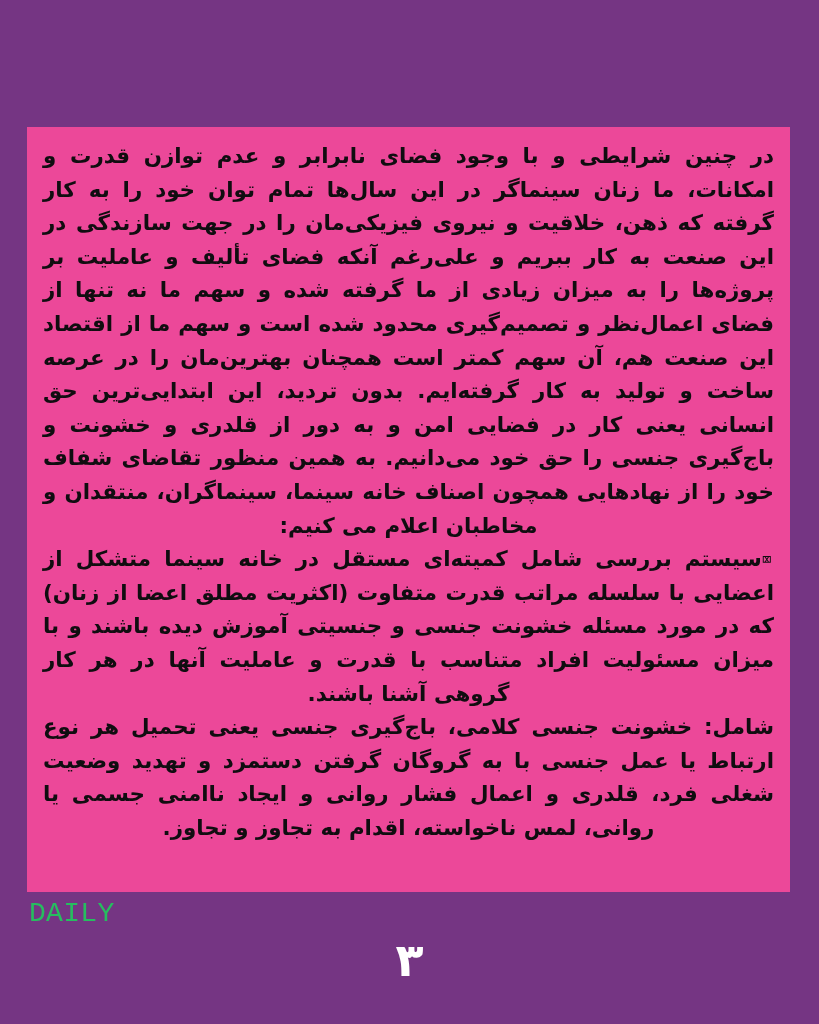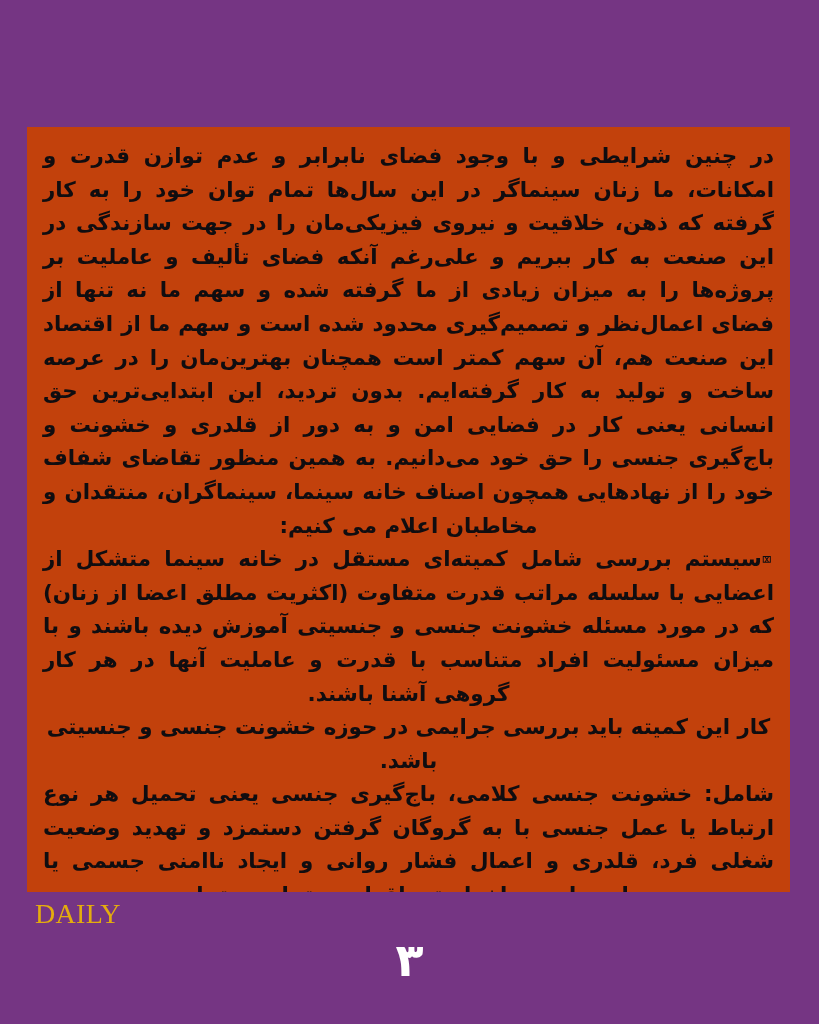--- a/index.html
+++ b/index.html
@@ -23,21 +23,21 @@
     box-sizing: border-box;
   }
 
   
   #card {
     position: absolute;
     left: 27px;
     top: 127px;
     width: 763px;
     height: 765px;
-    background: #c2410c;
+    background: #ec4899;
     box-sizing: border-box;
     padding: 12px 16px 10px 16px;
     overflow: hidden;
   }
 
   .doc-body {
     direction: rtl;
     text-align: center;
     color: #100d10;
     font-family: "DejaVu Sans", "Liberation Sans", sans-serif;
@@ -86,27 +86,27 @@
     white-space: nowrap;
   }
   #brand .b-strong {
     font-family: "Liberation Sans", sans-serif;
     font-weight: 700;
     font-size: 28px;
     letter-spacing: -0.4px;
     color: #ffffff;
   }
   #brand .b-light {
-    font-family: Liberation Serif, serif;
+    font-family: Liberation Mono, monospace;
     font-weight: 300;
     font-size: 28px;
     letter-spacing: 0.3px;
-    color: #eab308;
+    color: #22c55e;
     opacity: 0.95;
-    margin-left: 7px;
+    margin-left: 1px;
   }
 
   
   #page-number {
     position: absolute;
     left: 0;
     right: 0;
     top: 932px;
     text-align: center;
     color: #ffffff;
@@ -122,21 +122,20 @@
 
 <div id="slide">
 
   <div id="card">
     <div class="doc-body">
 
       <p class="para justify">در چنین شرایطی و با وجود فضای نابرابر و عدم توازن قدرت و امکانات، ما زنان سینماگر در این سال‌ها تمام توان خود را به کار گرفته که ذهن، خلاقیت و نیروی فیزیکی‌مان را در جهت سازندگی در این صنعت به کار ببریم و علی‌رغم آنکه فضای تألیف و عاملیت بر پروژه‌ها را به میزان زیادی از ما گرفته شده و سهم ما نه تنها از فضای اعمال‌نظر و تصمیم‌گیری محدود شده است و سهم ما از اقتصاد این صنعت هم، آن سهم کمتر است همچنان بهترین‌مان را در عرصه ساخت و تولید به کار گرفته‌ایم. بدون تردید، این ابتدایی‌ترین حق انسانی یعنی کار در فضایی امن و به دور از قلدری و خشونت و باج‌گیری جنسی را حق خود می‌دانیم. به همین منظور تقاضای شفاف خود را از نهادهایی همچون اصناف خانه سینما، سینماگران، منتقدان و مخاطبان اعلام می کنیم:</p>
 
       <p class="para justify"><span class="tofu">⌧</span><span>سیستم بررسی شامل کمیته‌ای مستقل در خانه سینما متشکل از اعضایی با سلسله مراتب قدرت متفاوت (اکثریت مطلق اعضا از زنان) که در مورد مسئله خشونت جنسی و جنسیتی آموزش دیده باشند و با میزان مسئولیت افراد متناسب با قدرت و عاملیت آنها در هر کار گروهی آشنا باشند.</span></p>
 
-      <p class="para center">کار این کمیته باید بررسی جرایمی در حوزه خشونت جنسی و جنسیتی باشد.</p>
 
       <p class="para justify">شامل: خشونت جنسی کلامی، باج‌گیری جنسی یعنی تحمیل هر نوع ارتباط یا عمل جنسی با به گروگان گرفتن دستمزد و تهدید وضعیت شغلی فرد، قلدری و اعمال فشار روانی و ایجاد ناامنی جسمی یا روانی، لمس ناخواسته، اقدام به تجاوز و تجاوز.</p>
 
     </div>
   </div>
 
   <div id="brand">
     <span class="b-light">DAILY</span>
   </div>
 

